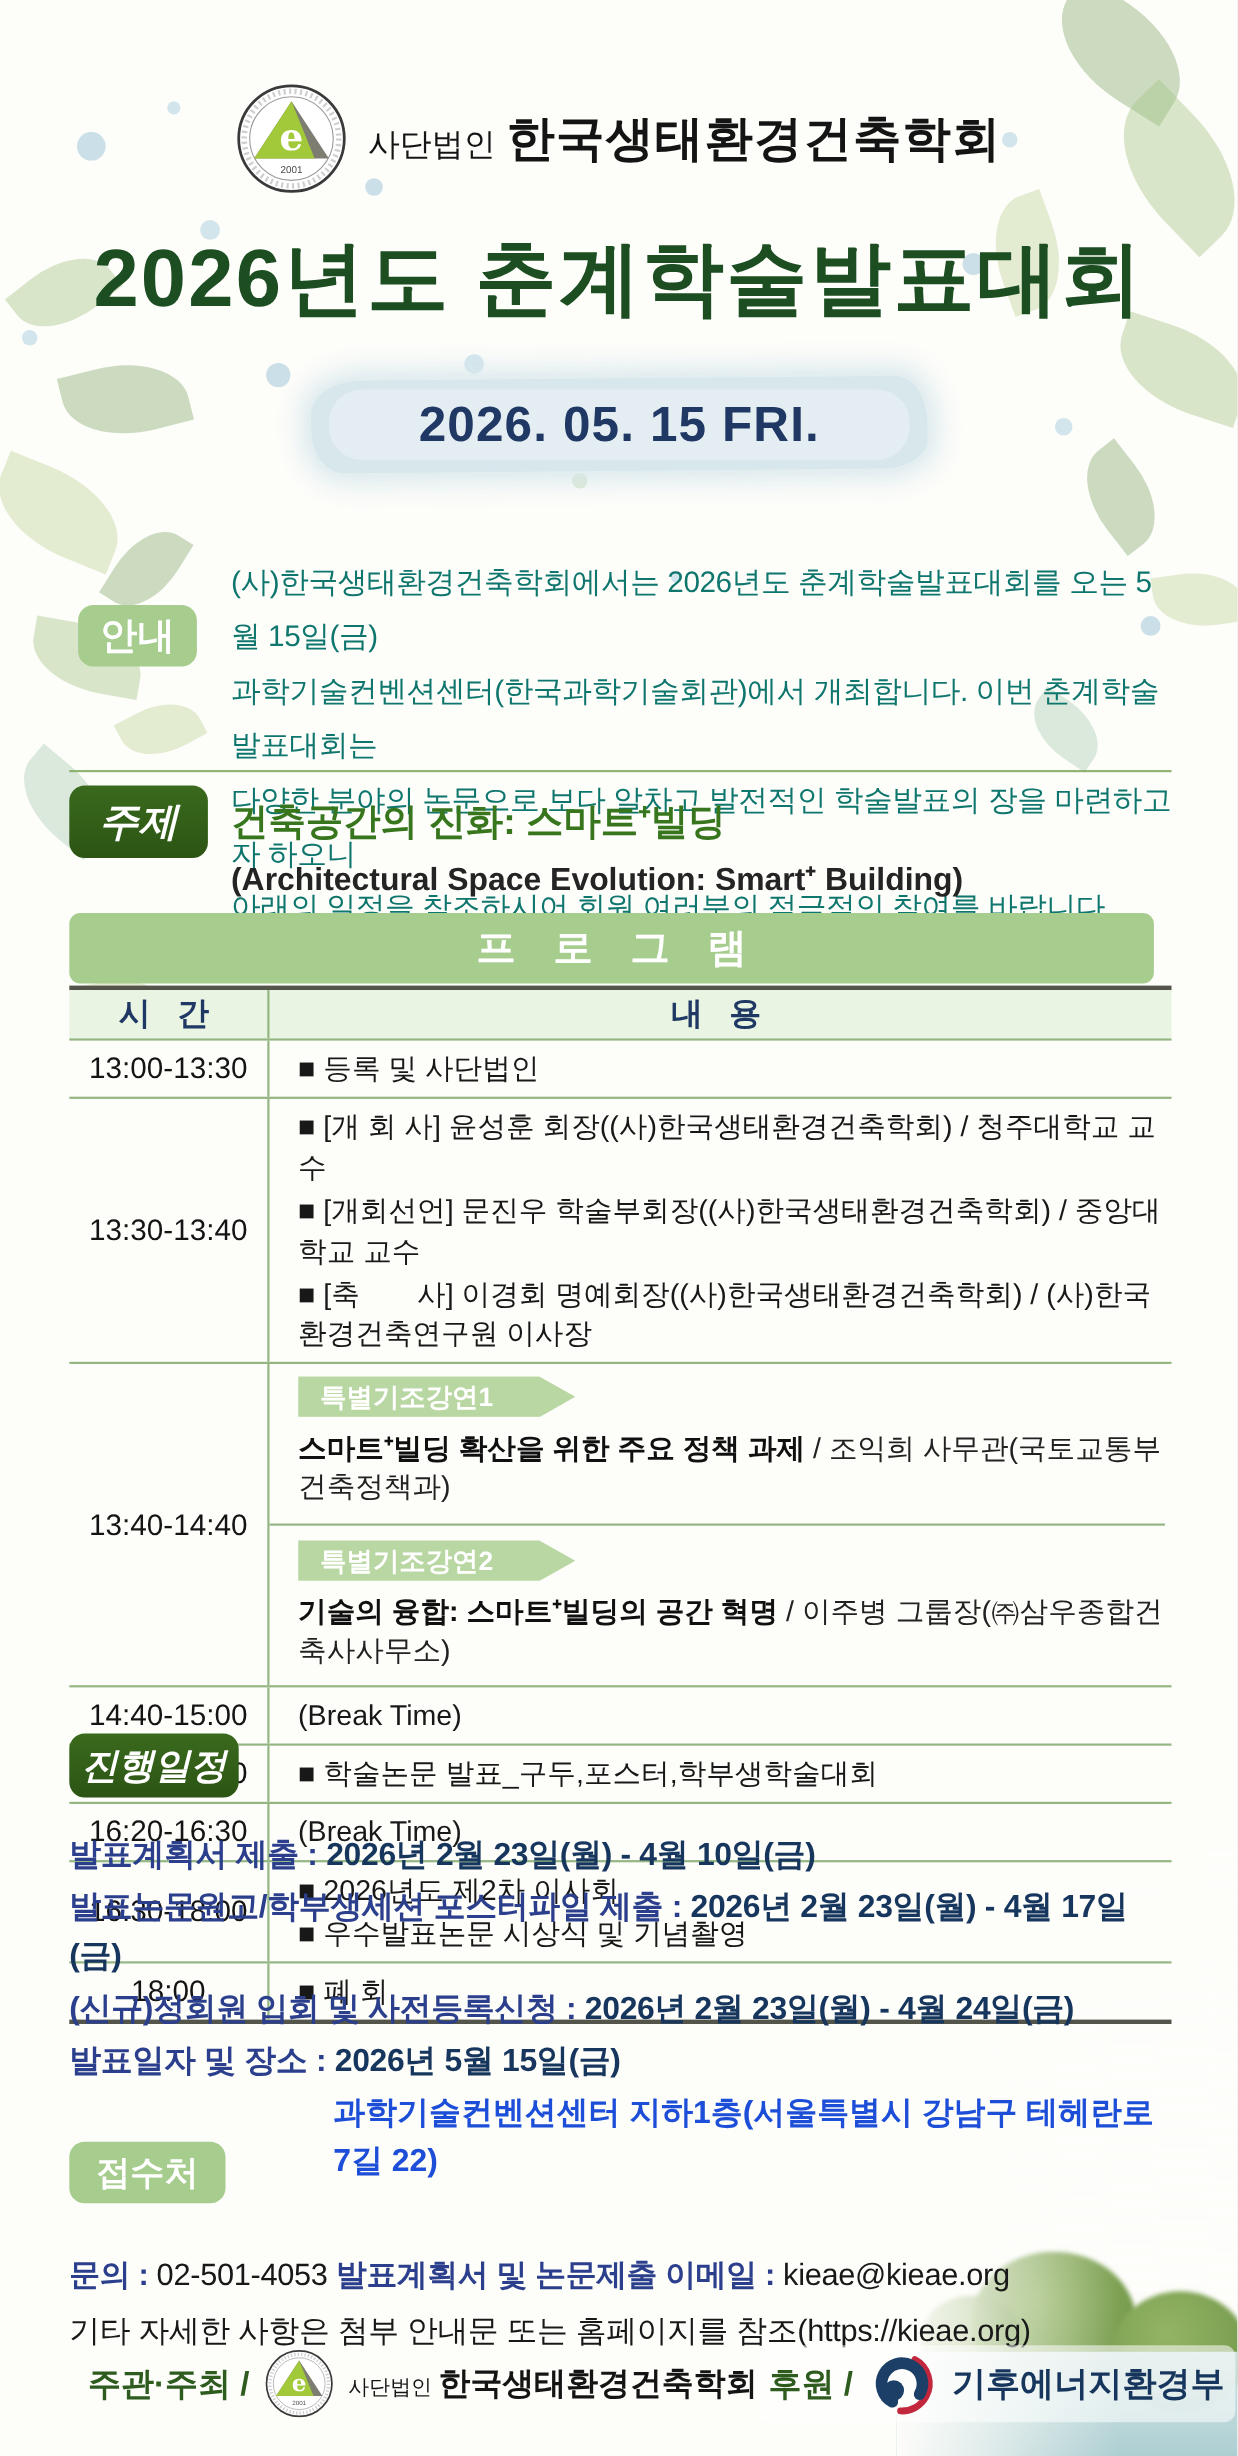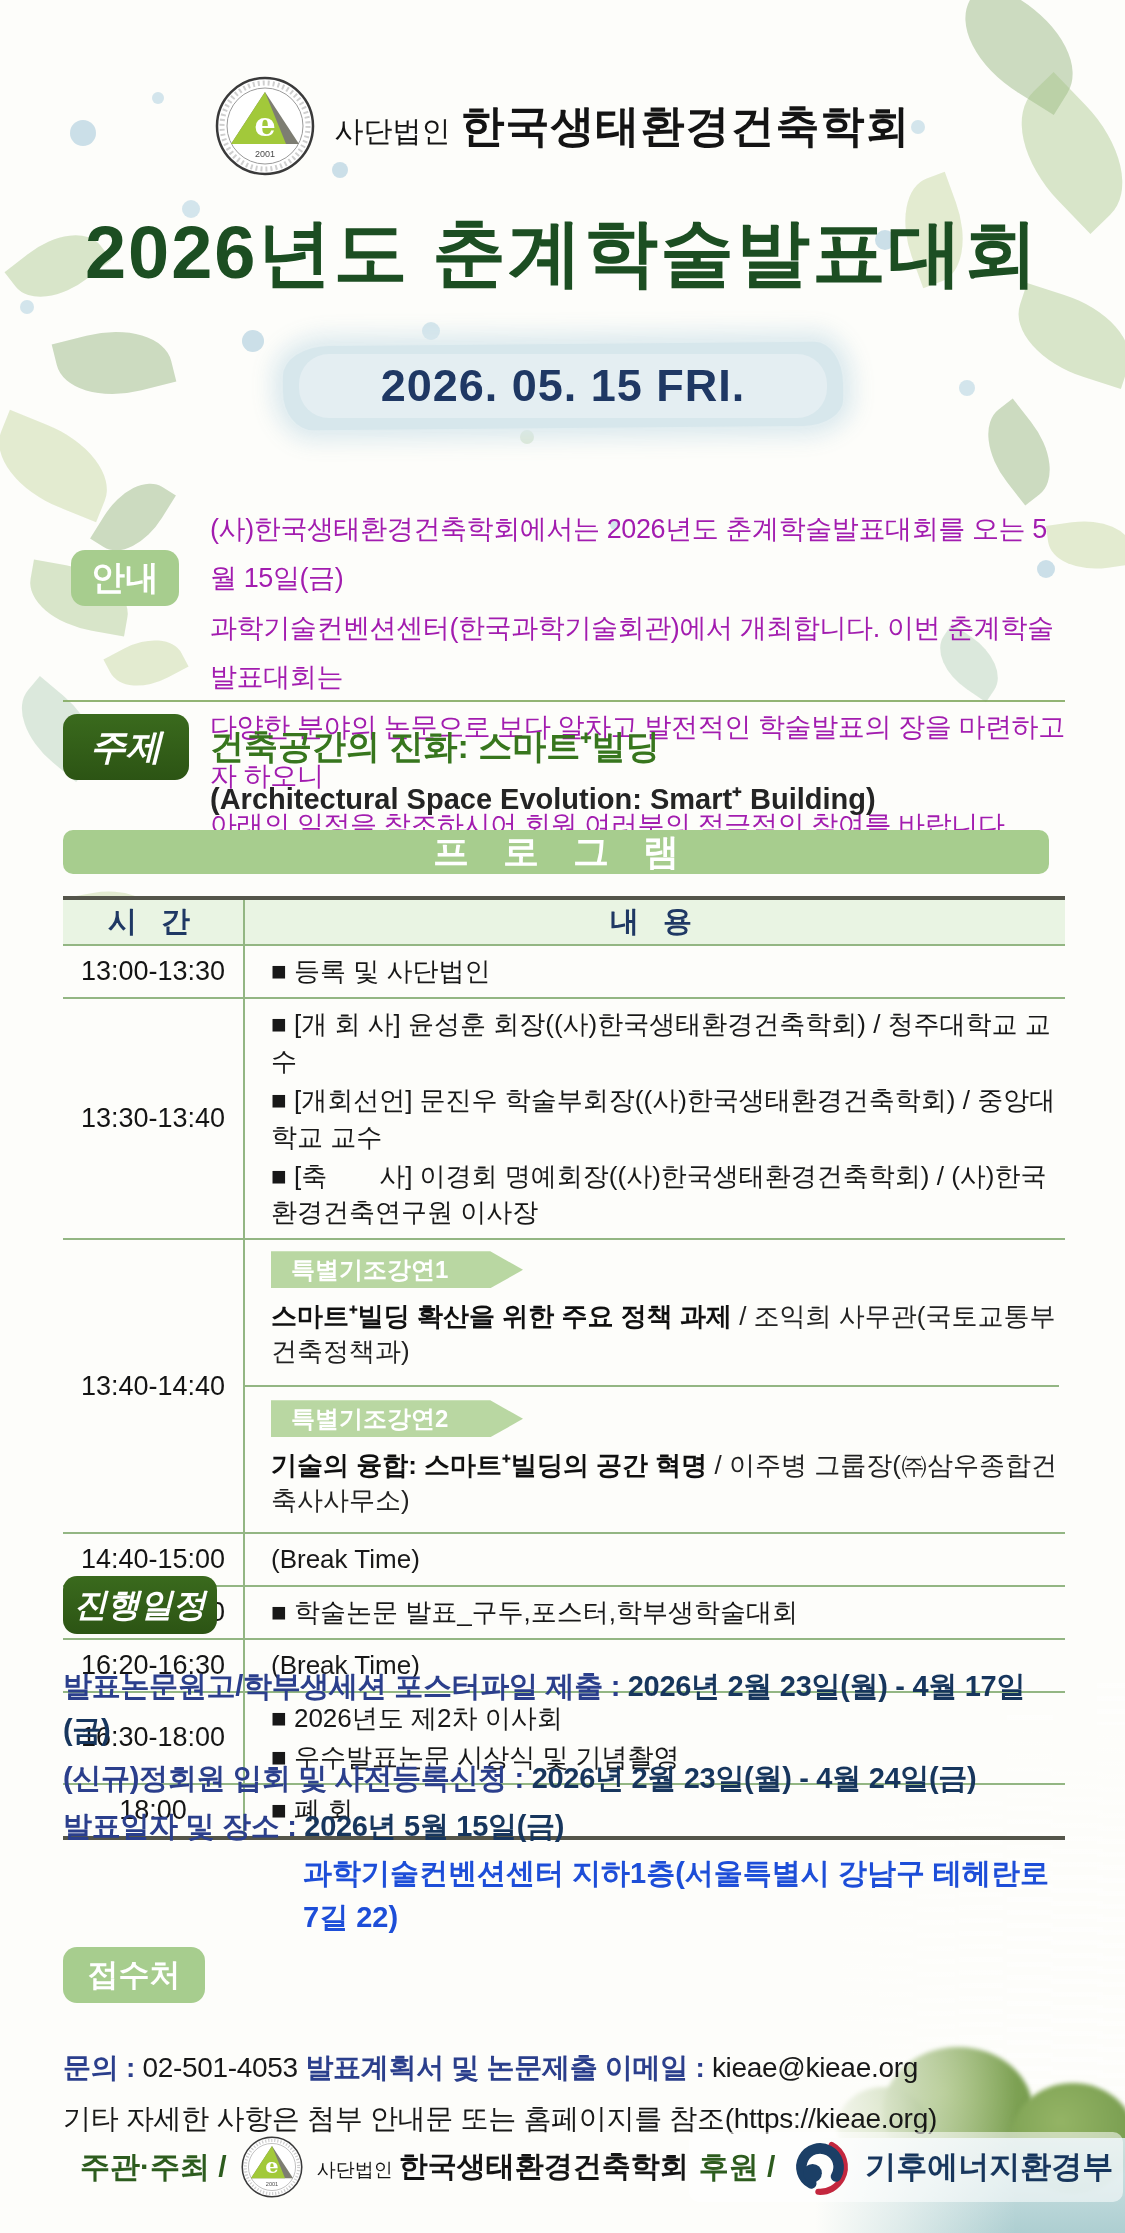--- a/index.html
+++ b/index.html
@@ -43,29 +43,29 @@
   .date-text{position:relative;z-index:1;width:100%;text-align:center;line-height:84px;
              font-size:45px;font-weight:700;letter-spacing:1px;color:var(--navy,#1f3864);}
   
   .badge-light{background:var(--accent-green-light,#a7cd8e);color:#fff;font-weight:700;
                border-radius:14px;display:flex;align-items:center;justify-content:center;margin-top:35px;}
   .badge-dark{background:linear-gradient(#3a6a1d,var(--accent-green-dark,#2c5414));color:#fff;
               font-weight:700;border-radius:14px;display:flex;align-items:center;justify-content:center;font-style:italic;}
   
   .notice{position:absolute;top:505px;left:63px;right:60px;z-index:2;}
   .notice-badge{position:absolute;left:8px;top:10px;width:108px;height:56px;font-size:34px;}
-  .notice-text{margin-left:147px;font-size:27px;line-height:1.83;color:#a21caf;letter-spacing:-.4px;}
+  .notice-text{margin-left:147px;font-size:27px;line-height:1.83;color:#0f766e;letter-spacing:-.4px;}
   
   .topic{position:absolute;top:700px;left:63px;right:60px;z-index:2;}
   .topic-hr{height:2px;background:#7fa75c;opacity:.85;}
   .topic-badge{position:absolute;left:0;top:14px;width:126px;height:66px;font-size:36px;}
   .topic-ko{margin:20px 0 8px 147px;font-size:34px;font-weight:700;color:#37761d;}
   .topic-en{margin-left:147px;font-size:29px;font-weight:600;color:#242424;}
   
-  .program-bar{position:absolute;top:830px;left:63px;right:76px;height:44px;z-index:2;
+  .program-bar{position:absolute;top:830px;left:63px;right:76px;height:64px;z-index:2;
                background:var(--accent-green-light,#a7cd8e);border-radius:10px;color:#fff;
                font-size:36px;font-weight:700;letter-spacing:12px;text-indent:12px;
                display:flex;align-items:center;justify-content:center;text-align:right;}
   .program-table{position:absolute;top:896px;left:63px;right:60px;z-index:2;
                  border-top:4px solid #54554a;border-bottom:4px solid #54554a;}
   .prow{display:flex;}
   .prow + .prow{border-top:2px solid var(--table-line-green,#93b683);}
   .phead{background:#e9f4e3;min-height:44px;}
   .phead .ptime,.phead .pcellh{font-size:29px;font-weight:700;color:var(--navy,#1f3864);
         letter-spacing:8px;display:flex;align-items:center;justify-content:center;}
@@ -272,20 +272,21 @@
         <div class="ptime">18:00</div>
         <div class="pcell">
           <div class="pitem">■ 폐 회</div>
         </div>
       </div>
     </div>
 
   <div class="schedule">
     <div class="badge-dark schedule-badge">진행일정</div>
     <div class="schedule-list" id="schedule-list">
+        <div class="sline"><span class="slabel">발표계획서 제출</span><span class="ssep"> : </span><span class="svalue">2026년 2월 23일(월) - 4월 10일(금)</span></div>
         <div class="sline"><span class="slabel">발표논문원고/학부생세션 포스터파일 제출</span><span class="ssep"> : </span><span class="svalue">2026년 2월 23일(월) - 4월 17일(금)</span></div>
         <div class="sline"><span class="slabel">(신규)정회원 입회 및 사전등록신청</span><span class="ssep"> : </span><span class="svalue">2026년 2월 23일(월) - 4월 24일(금)</span></div>
         <div class="sline"><span class="slabel">발표일자 및 장소</span><span class="ssep"> : </span><span class="svalue">2026년 5월 15일(금)</span></div>
         <div class="sline2">과학기술컨벤션센터 지하1층(서울특별시 강남구 테헤란로7길 22)</div>
       </div>
   </div>
 
   <div class="contact">
     <div class="badge-light contact-badge">접수처</div>
     <div class="contact-lines">

